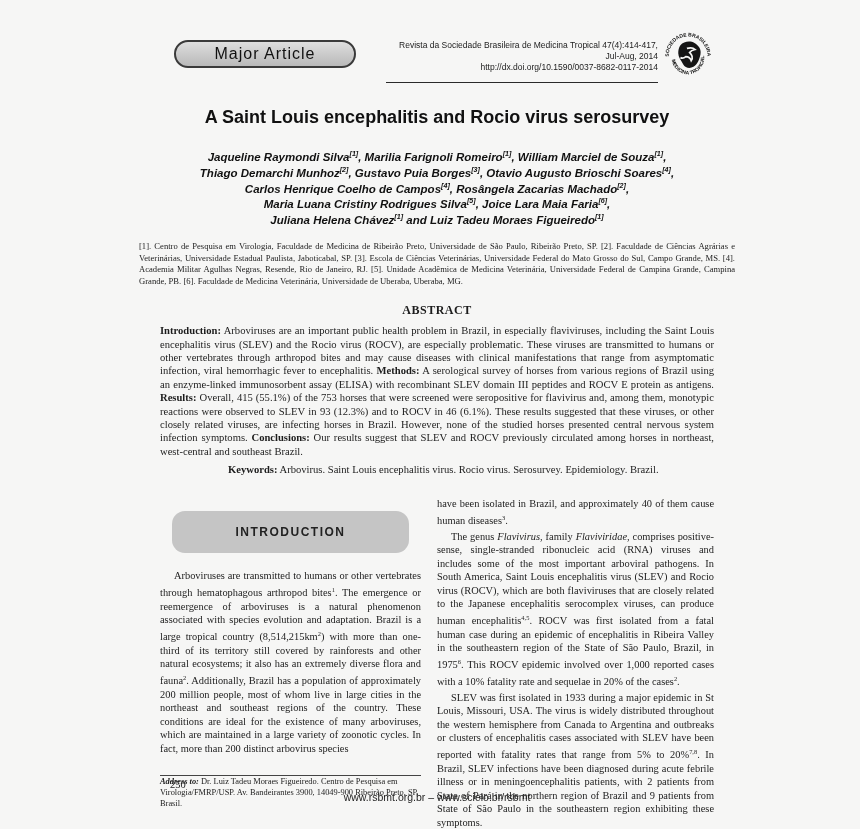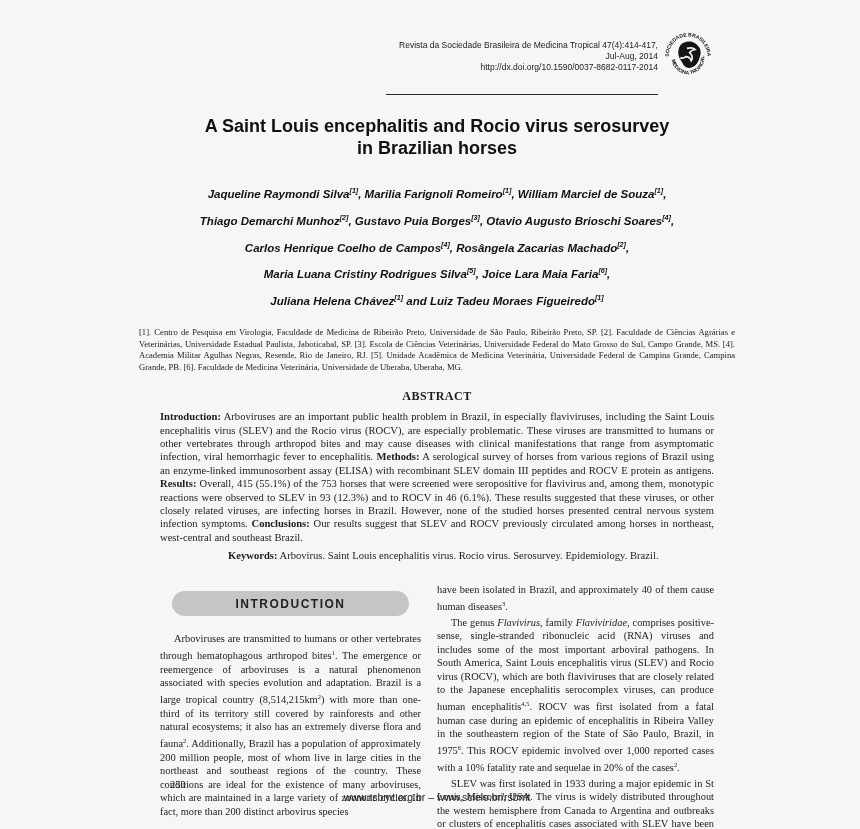--- a/index.html
+++ b/index.html
@@ -24,40 +24,40 @@
     font-family: "Liberation Sans", sans-serif;
     font-size: 16px; letter-spacing: 1px; color: #111;
     flex: none;
   }
   .journal-info {
     margin-left: auto;
     text-align: right;
     font-family: "Liberation Sans", sans-serif;
     font-size: 8.5px; line-height: 11px; color: #222;
     border-bottom: 1.5px solid #2a2a2a;
-    padding-bottom: 21px;
+    padding-bottom: 9px;
     width: 272px;
     flex: none;
   }
   .logo-wrap { flex: none; margin-left: 4px; margin-top: -10px; }
 
   
   .title {
     margin-top: 20px;
     text-align: center;
     font-family: "Liberation Sans", sans-serif;
     font-weight: bold;
     font-size: 18px; line-height: 22px; color: #111;
   }
   .authors {
     margin-top: 20px;
     text-align: center;
     font-family: "Liberation Sans", sans-serif;
     font-weight: bold; font-style: italic;
-    font-size: 11.5px; line-height: 24px; color: #111;
+    font-size: 11.5px; line-height: 13px; color: #111;
   }
   .authors sup, .affiliations sup { font-size: 0.62em; }
 
   .affiliations {
     margin: 14px -21px 0 -21px;
     font-size: 8.6px; line-height: 11.5px;
     text-align: justify; color: #222;
   }
 
   
@@ -79,21 +79,21 @@
 
   
   .columns { display: flex; margin-top: 22px; }
   .col-left  { width: 261px; flex: none; }
   .col-gap   { width: 16px; flex: none; }
   .col-right { width: 277px; flex: none; }
 
   .section-pill {
     background: #c5c5c5;
     border-radius: 13px;
-    height: 25px; margin: 8px 12px;
+    height: 42px; margin: 14px 12px;
     display: flex; align-items: center; justify-content: center;
     font-family: "Liberation Sans", sans-serif;
     font-weight: bold; font-size: 12px; letter-spacing: 1.5px; color: #222;
   }
   .body-par {
     font-size: 10.4px; line-height: 13.5px;
     text-align: justify; margin: 0;
   }
   .col-left .first-par { margin-top: 16px; }
   .indent { text-indent: 14px; }
@@ -122,41 +122,41 @@
   }
 
   .logo-svg text { font-family: "Liberation Sans", sans-serif; font-weight: bold; fill: #111; }
 </style>
 </head>
 <body>
 
 <div class="page">
 
   <div class="header">
+    <div class="badge">Major Article</div>
     <div class="journal-info">
       <div>Revista da Sociedade Brasileira de Medicina Tropical 47(4):414-417, Jul-Aug, 2014</div>
       <div>http://dx.doi.org/10.1590/0037-8682-0117-2014</div>
     </div>
     <div class="logo-wrap">
       <svg class="logo-svg" width="52" height="52" viewBox="0 0 48 48">
         <defs>
           <path id="arcTop" d="M 6.5,27 A 17.8,17.8 0 1 1 41.5,27" fill="none"></path>
           <path id="arcBot" d="M 9.5,22 A 15,15 0 1 0 38.5,22" fill="none"></path>
         </defs>
         <text font-size="4.6"><textPath href="#arcTop" startOffset="4%">SOCIEDADE BRASILEIRA</textPath></text>
         <text font-size="4.6"><textPath href="#arcBot" startOffset="10%">MEDICINA TROPICAL</textPath></text>
         <path d="M17,14 c3,-3.5 9,-4.5 13,-2 c4,2.5 6.5,6 5.5,10.5 c-1,4.5 -2.5,9 -6.5,11.5 c-3.5,2 -7.5,1 -9.5,-2.5 c-2,-3.5 -4.5,-6.5 -4.5,-10 c0,-3 0.5,-5.5 2,-7.5 z" fill="#151515"></path>
         <path d="M23,17 q5,-1.5 7.5,1 q-3.5,0.5 -5,2.8 q4,3.5 1.5,7.5 q-1.2,-3.8 -5,-3.8 q-2.5,2.2 -5,1" stroke="#f6f6f5" fill="none" stroke-width="1.6"></path>
       </svg>
     </div>
   </div>
 
   <div class="title">
     <div>A Saint Louis encephalitis and Rocio virus serosurvey</div>
-    <div>in Brazilian horses</div>
   </div>
 
   <div class="authors">
     <div>Jaqueline Raymondi Silva<sup>[1]</sup>, Marilia Farignoli Romeiro<sup>[1]</sup>, William Marciel de Souza<sup>[1]</sup>,</div>
     <div>Thiago Demarchi Munhoz<sup>[2]</sup>, Gustavo Puia Borges<sup>[3]</sup>, Otavio Augusto Brioschi Soares<sup>[4]</sup>,</div>
     <div>Carlos Henrique Coelho de Campos<sup>[4]</sup>, Rosângela Zacarias Machado<sup>[2]</sup>,</div>
     <div>Maria Luana Cristiny Rodrigues Silva<sup>[5]</sup>, Joice Lara Maia Faria<sup>[6]</sup>,</div>
     <div>Juliana Helena Chávez<sup>[1]</sup> and Luiz Tadeu Moraes Figueiredo<sup>[1]</sup></div>
   </div>
 

